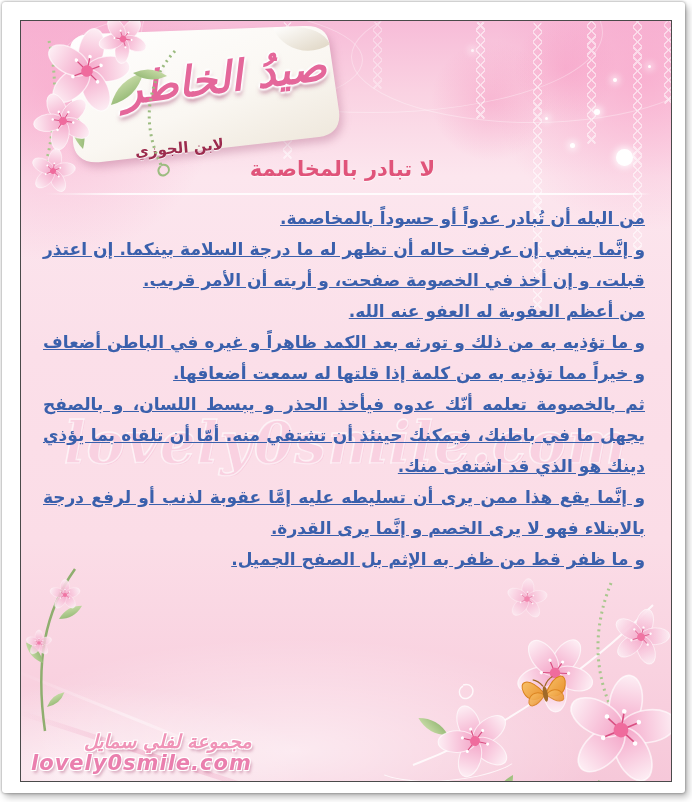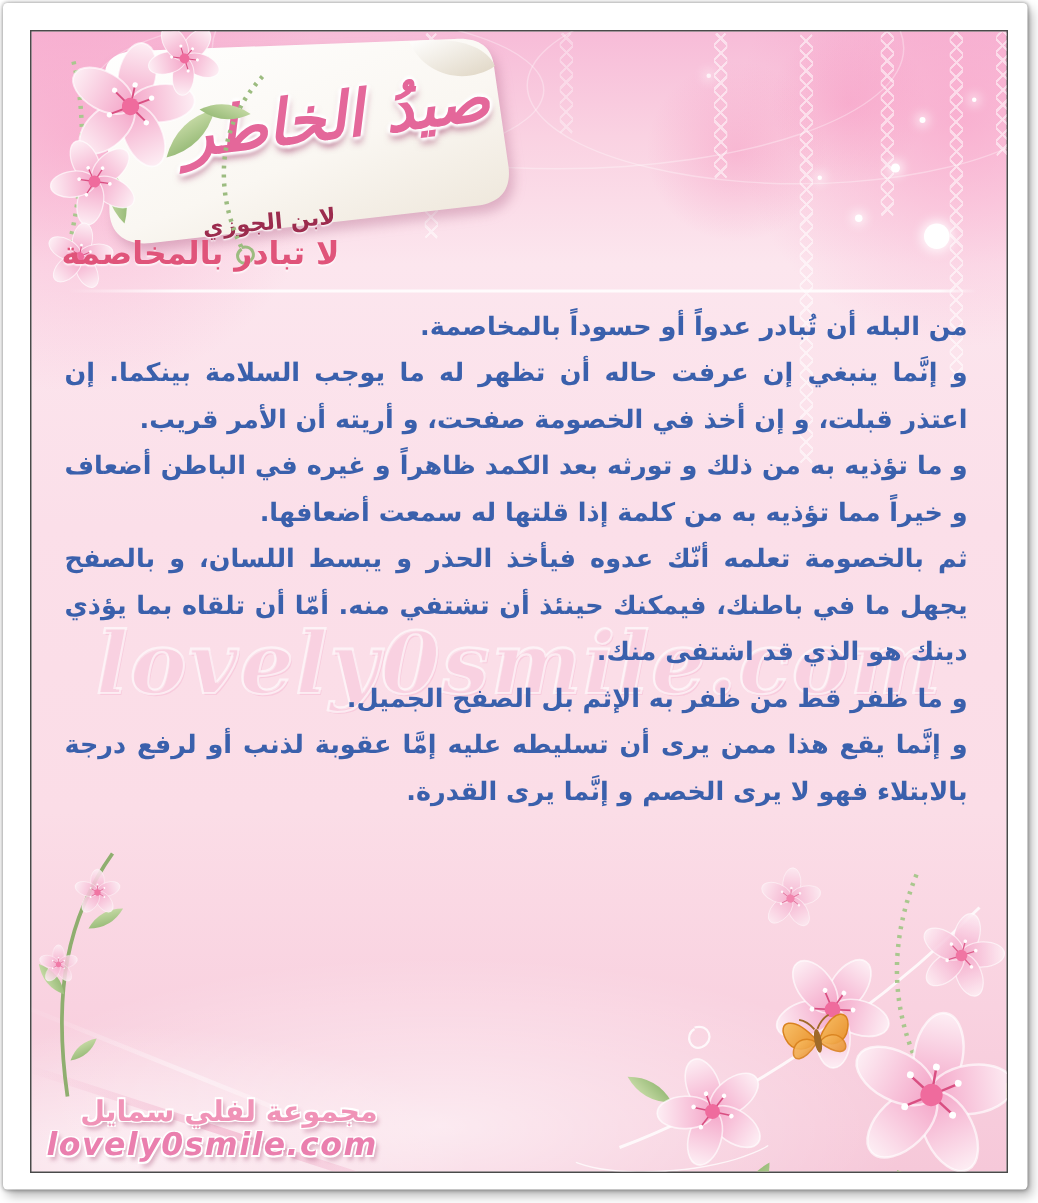--- a/index.html
+++ b/index.html
@@ -45,48 +45,49 @@
     text-shadow:-2px 0 2px #fff,2px 0 2px #fff,0 -2px 2px #fff,0 2px 2px #fff,0 4px 5px rgba(150,40,90,.55);
   }
   .logo-sub{
     position:absolute;left:78px;top:116px;transform:rotate(-5deg);
     font-size:15px;font-weight:bold;color:#9c2c4e;direction:rtl;
     text-shadow:0 1px 1px rgba(255,255,255,.9);
   }
   
   .heading{
     position:absolute;top:136px;left:20px;right:27px;z-index:5;
-    direction:rtl;text-align:left;font-size:21px;font-weight:bold;color:#e0547a;
+    direction:rtl;text-align:center;font-size:21px;font-weight:bold;color:#e0547a;
     text-shadow:0 1px 1px rgba(255,255,255,.75);
   }
   .heading-rule{
     position:absolute;top:172px;left:24px;right:20px;height:2px;z-index:5;
     background:linear-gradient(90deg,rgba(255,255,255,0),rgba(255,255,255,.85) 12%,rgba(255,255,255,.85) 96%,rgba(255,255,255,0));
   }
   .body-text{
     position:absolute;top:182px;left:22px;right:26px;z-index:5;
     direction:rtl;text-align:justify;
     font-size:17px;line-height:31px;font-weight:bold;color:#3a60ac;
   }
-  .body-text p{margin:0;}
+  .body-text p{margin:0;text-decoration:underline;}
   
   .watermark{
     position:absolute;top:388px;left:0;width:100%;text-align:center;z-index:1;
     font-family:"DejaVu Serif",serif;font-style:italic;font-weight:bold;
     font-size:57px;letter-spacing:1px;
     color:rgba(255,240,246,.16);
     -webkit-text-stroke:1.4px rgba(255,255,255,.6);
     text-shadow:1px 1px 0 rgba(244,170,200,.35);
     pointer-events:none;
   }
   
   .footer{position:absolute;left:10px;bottom:6px;z-index:6;line-height:1.1;}
   .footer-group{
     font-size:19px;font-weight:bold;color:#f093b7;direction:rtl;
     text-shadow:-1px -1px 0 #fff,1px -1px 0 #fff,-1px 1px 0 #fff,1px 1px 0 #fff,2px 3px 3px rgba(150,40,90,.35);
+    font-style:italic;
   }
   .footer-site{
     font-size:21px;font-weight:bold;font-style:italic;color:#ea7fae;letter-spacing:1px;
     text-shadow:-1px -1px 0 #fff,1px -1px 0 #fff,-1px 1px 0 #fff,1px 1px 0 #fff,2px 3px 3px rgba(150,40,90,.35);
   }
   .flowers-br{position:absolute;right:-12px;bottom:-14px;z-index:4;}
   .flowers-tl{position:absolute;left:4px;top:-8px;z-index:4;}
   .sprig-left{position:absolute;left:-8px;top:546px;z-index:2;}
   .butterfly{position:absolute;left:498px;top:648px;z-index:4;transform:rotate(-10deg);}
 </style>
@@ -197,25 +198,26 @@
     <use href="#blossom" transform="translate(28,158) rotate(10) scale(0.55)"></use>
   </svg>
 
   <div class="heading">لا تبادر بالمخاصمة</div>
   <div class="heading-rule"></div>
 
   <div class="watermark">lovely0smile.com</div>
 
   <div class="body-text">
     <p>من البله أن تُبادر عدواً أو حسوداً بالمخاصمة.</p>
-    <p>و إنَّما ينبغي إن عرفت حاله أن تظهر له ما يوجب السلامة بينكما. إن اعتذر قبلت، و إن أخذ في الخصومة صفحت، و أريته أن الأمر قريب.</p>
+    <p>و إنَّما ينبغي إن عرفت حاله أن تظهر له ما درجة السلامة بينكما. إن اعتذر قبلت، و إن أخذ في الخصومة صفحت، و أريته أن الأمر قريب.</p>
+    <p>من أعظم العقوبة له العفو عنه الله.</p>
     <p>و ما تؤذيه به من ذلك و تورثه بعد الكمد ظاهراً و غيره في الباطن أضعاف و خيراً مما تؤذيه به من كلمة إذا قلتها له سمعت أضعافها.</p>
     <p>ثم بالخصومة تعلمه أنّك عدوه فيأخذ الحذر و يبسط اللسان، و بالصفح يجهل ما في باطنك، فيمكنك حينئذ أن تشتفي منه. أمّا أن تلقاه بما يؤذي دينك هو الذي قد اشتفى منك.</p>
+    <p>و إنَّما يقع هذا ممن يرى أن تسليطه عليه إمَّا عقوبة لذنب أو لرفع درجة بالابتلاء فهو لا يرى الخصم و إنَّما يرى القدرة.</p>
     <p>و ما ظفر قط من ظفر به الإثم بل الصفح الجميل.</p>
-    <p>و إنَّما يقع هذا ممن يرى أن تسليطه عليه إمَّا عقوبة لذنب أو لرفع درجة بالابتلاء فهو لا يرى الخصم و إنَّما يرى القدرة.</p>
   </div>
 
   <svg class="sprig-left" width="84" height="170" viewBox="0 0 84 170">
     <path d="M62,2 C32,44 22,94 32,164" fill="none" stroke="#8fae6f" stroke-width="2.5"></path>
     <use href="#leaf" transform="translate(46,52) rotate(60) scale(0.7)"></use>
     <use href="#leaf" transform="translate(30,96) rotate(-40) scale(0.7)"></use>
     <use href="#leaf" transform="translate(34,140) rotate(50) scale(0.6)"></use>
     <use href="#blossom" transform="translate(52,28) scale(0.38)" opacity="0.9"></use>
     <use href="#blossom" transform="translate(26,76) scale(0.32)" opacity="0.85"></use>
   </svg>

